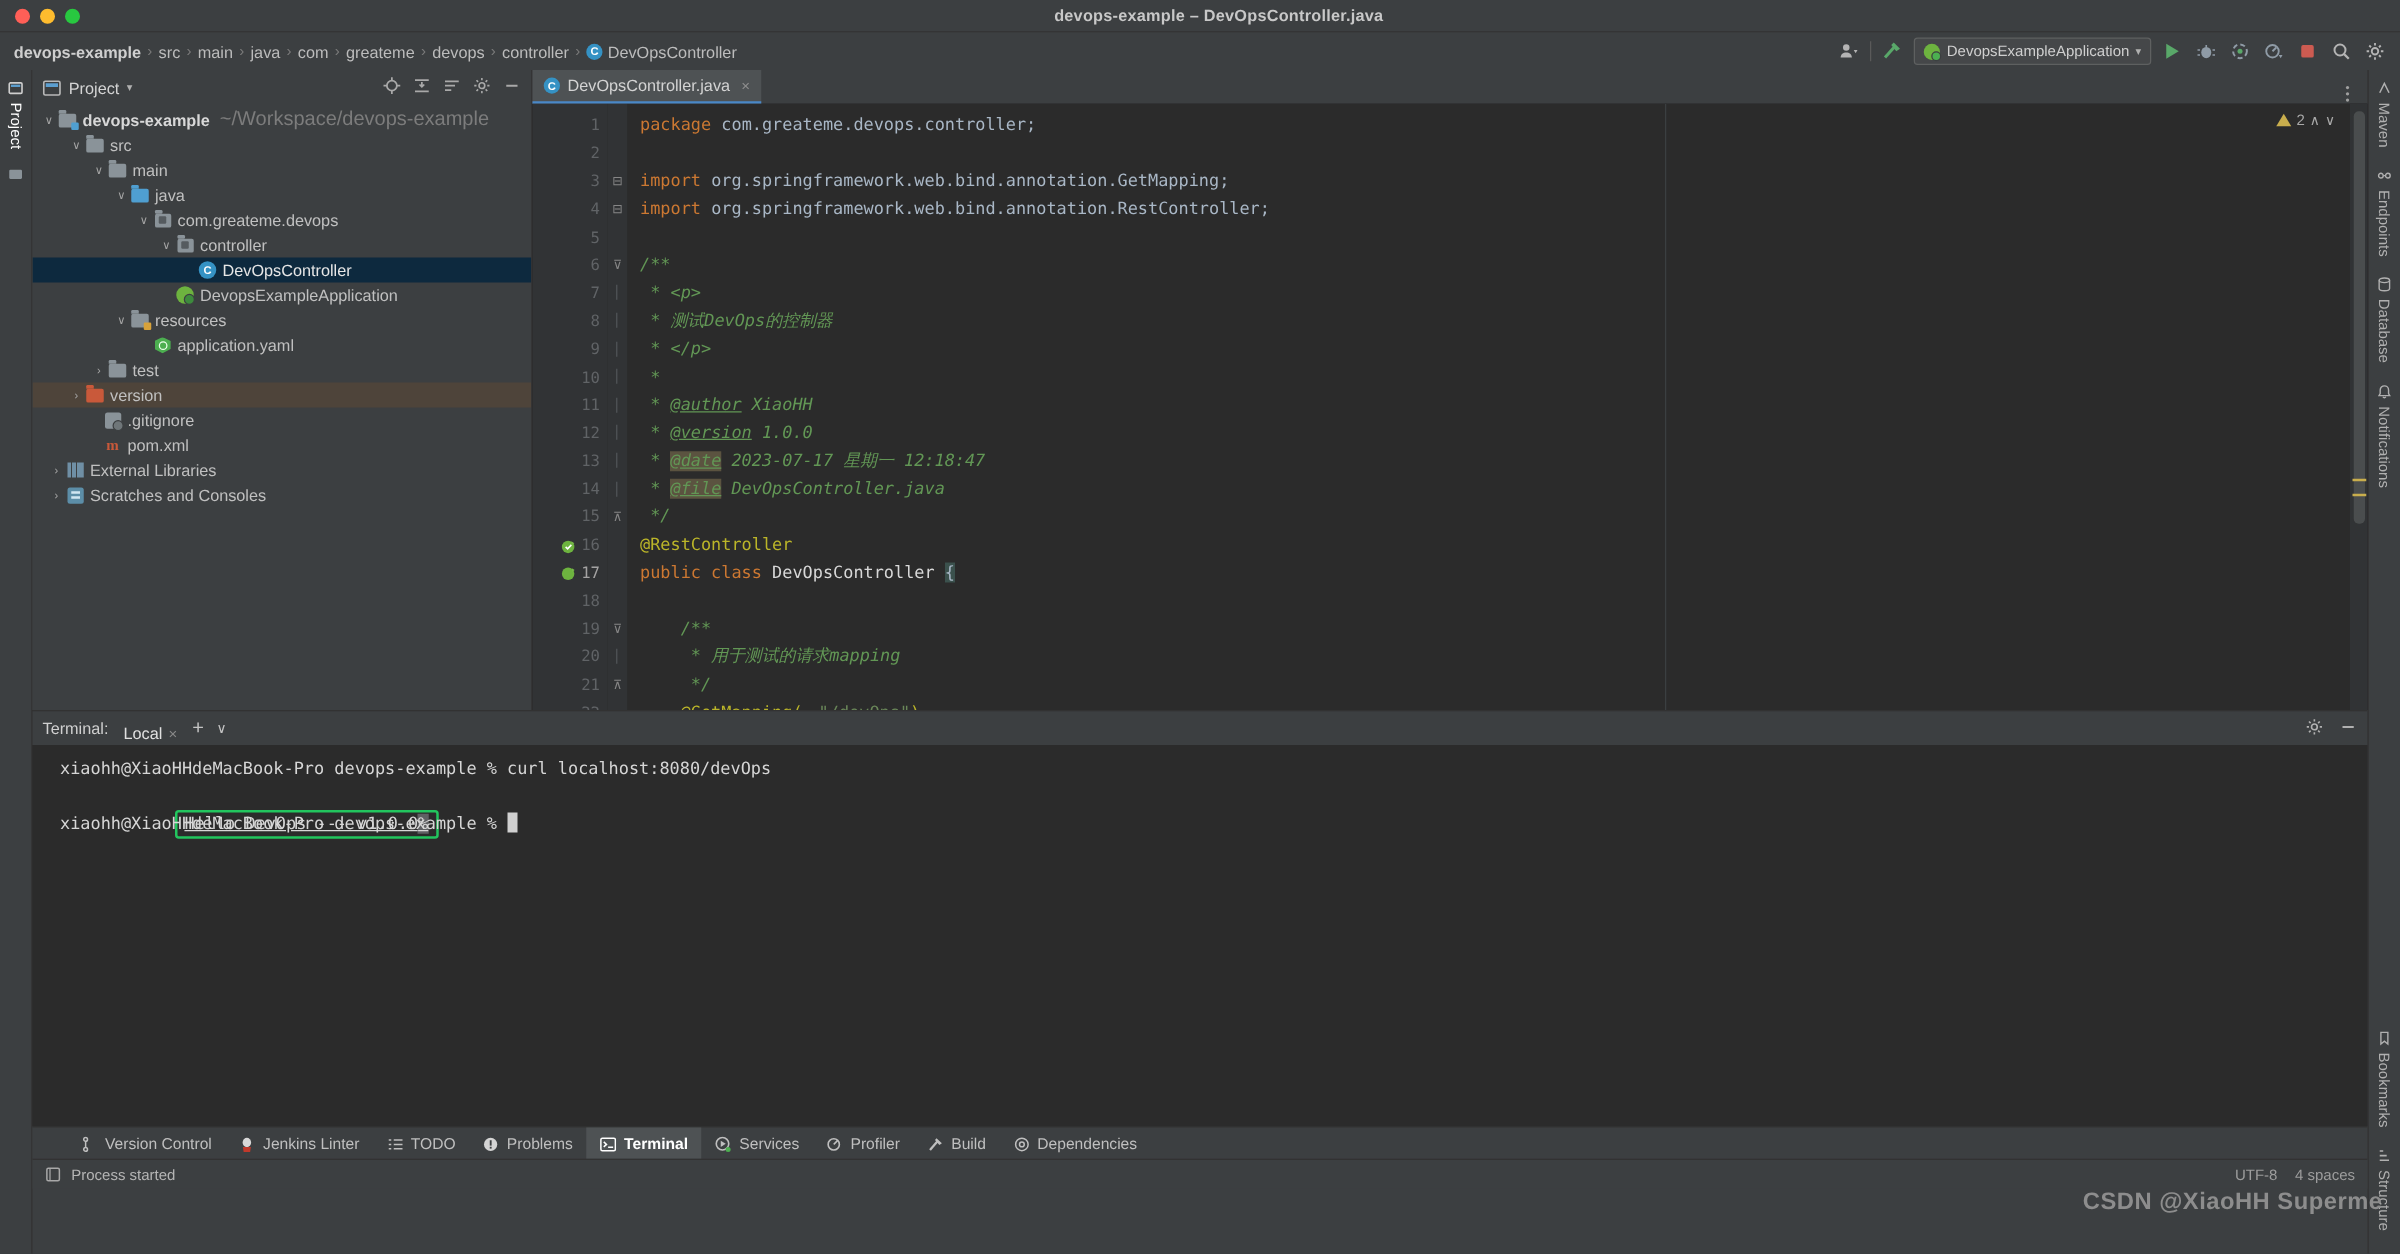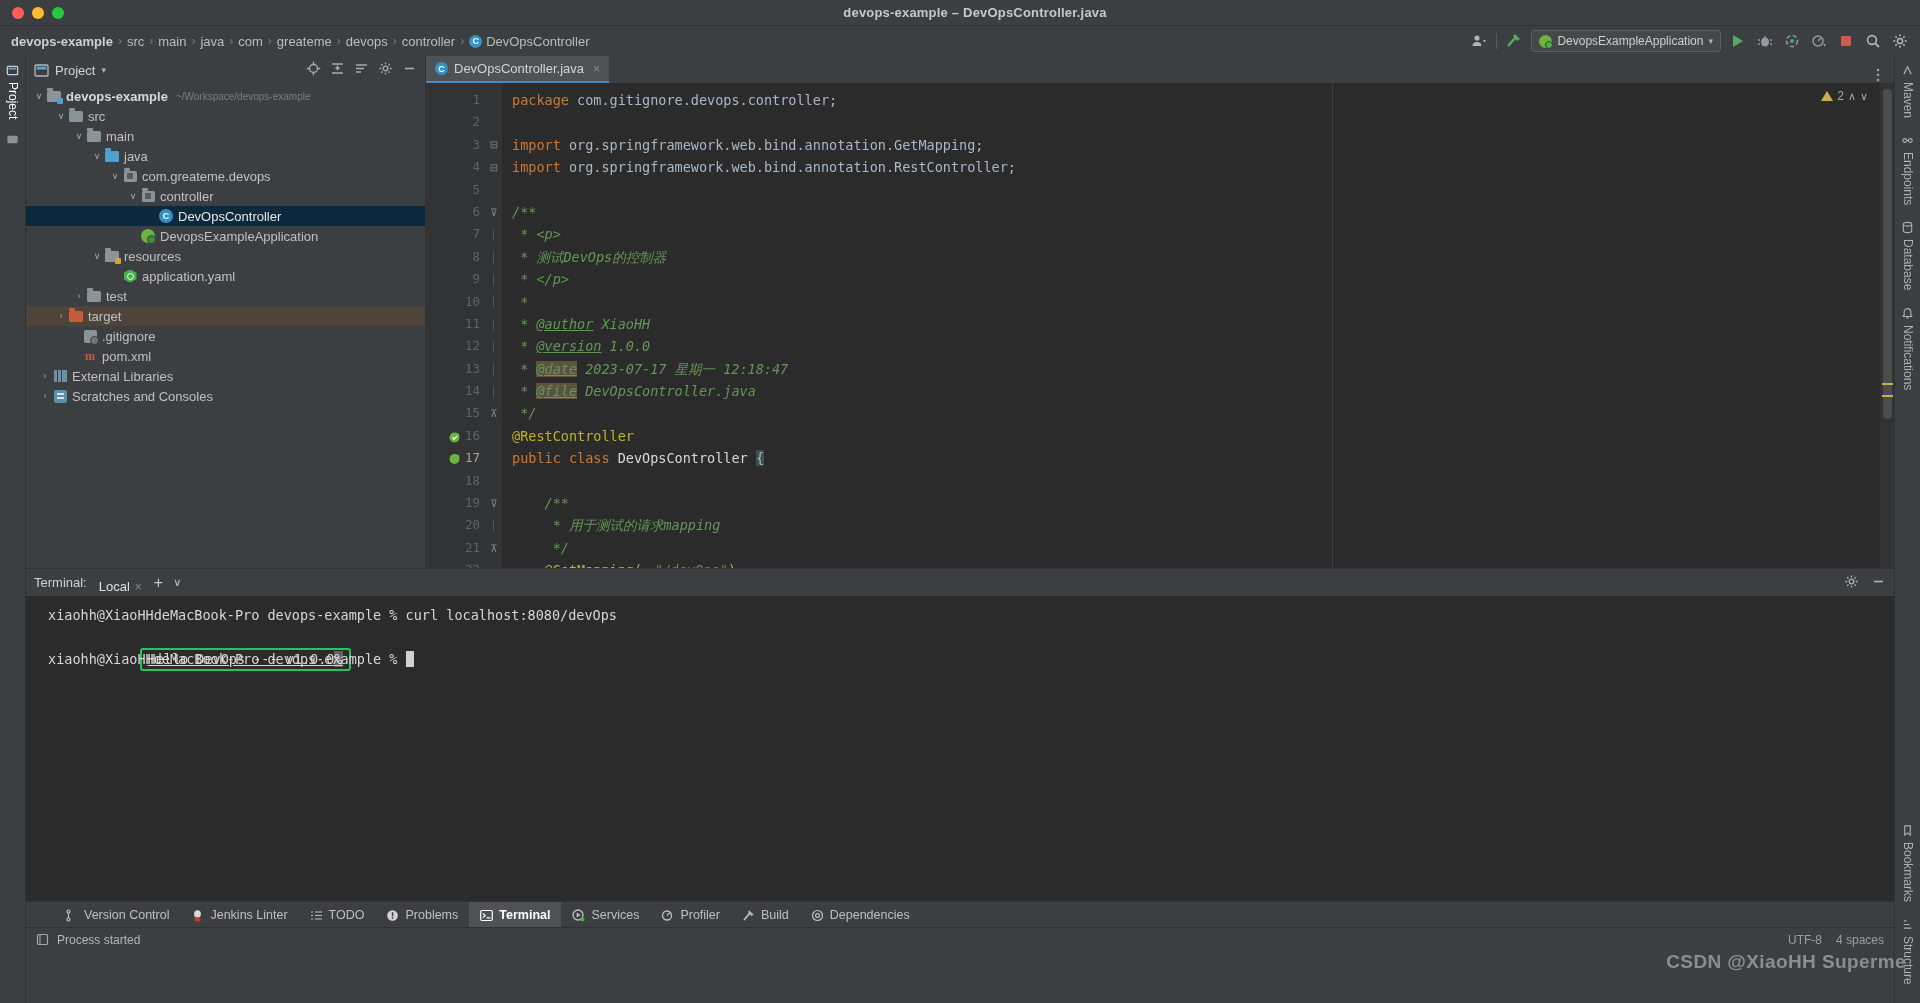--- a/index.html
+++ b/index.html
@@ -81,21 +81,21 @@
   .tree{ flex:1 1 auto; overflow:hidden; padding-top:2px; font-size:13px; }
   .tnode{ height:20px; display:flex; align-items:center; white-space:nowrap; padding-right:6px; cursor:default; }
   .tnode.selected{ background:#0d293e; }
   .tnode.highlight{ background:#4e443a; }
   .chev{ width:14px; display:inline-flex; align-items:center; justify-content:center; color:#a6a6a6; font-size:9px; flex:0 0 14px; }
   .chev.empty{ visibility:hidden; }
   .nico{ width:16px; height:16px; margin-right:4px; flex:0 0 16px; display:inline-flex; align-items:center; justify-content:center; }
   .nlabel{ color:#c0c0c0; }
   .nlabel.bold{ font-weight:bold; color:#d8d8d8; }
   .nlabel.white{ color:#e6e6e6; }
-  .npath{ color:#7c7c7c; margin-left:8px; font-size:10px; }
+  .npath{ color:#7c7c7c; margin-left:8px; font-size:16px; }
 
   
   .folder{ width:14px;height:11px;border-radius:1.5px;position:relative;background:#8a9399; }
   .folder:before{content:"";position:absolute;top:-3px;left:0;width:6px;height:3px;border-radius:1px 1px 0 0;background:#8a9399;}
   .folder.blue{ background:#4f9fd1;} .folder.blue:before{background:#4f9fd1;}
   .folder.orange{ background:#c9593a;} .folder.orange:before{background:#c9593a;}
   .folder.src:after{content:"";position:absolute;right:-2px;bottom:-2px;width:6px;height:6px;background:#4f9fd1;border-radius:1px;}
   .folder.res:after{content:"";position:absolute;right:-2px;bottom:-2px;width:6px;height:6px;background:#d8a23a;border-radius:1px;}
   .pkg{ width:13px;height:11px;border-radius:1.5px;background:#8a9399;position:relative;}
   .pkg:before{content:"";position:absolute;top:-3px;left:0;width:6px;height:3px;border-radius:1px;background:#8a9399;}
@@ -450,21 +450,21 @@
                   <span class="folder"></span>
                 </span>
               <span class="nlabel">test</span>
             </div>
 
             <div class="tnode highlight" style="padding-left:28px;">
               <span class="chev">›</span>
               <span class="nico">
                   <span class="folder orange"></span>
                 </span>
-              <span class="nlabel">target</span>
+              <span class="nlabel">version</span>
             </div>
 
             <div class="tnode" style="padding-left:42px;">
               <span class="chev empty"></span>
               <span class="nico">
                   <span class="git-ico"></span>
                 </span>
               <span class="nlabel">.gitignore</span>
             </div>
 
@@ -577,21 +577,21 @@
               <div class="fmark">⊽</div>
               <div class="fmark" style="color:#5c6164">│</div>
               <div class="fmark">⊼</div>
               <div class="fmark"></div>
 
             </div>
 
             <div class="code">
               <div class="right-margin"></div>
 
-              <div class="cline"><span class="kw">package</span> <span class="idn">com.gitignore.devops.controller;</span></div>
+              <div class="cline"><span class="kw">package</span> <span class="idn">com.greateme.devops.controller;</span></div>
               <div class="cline"></div>
               <div class="cline"><span class="kw">import</span> <span class="idn">org.springframework.web.bind.annotation.</span><span style="color:#a9b7c6">GetMapping</span><span class="idn">;</span></div>
               <div class="cline"><span class="kw">import</span> <span class="idn">org.springframework.web.bind.annotation.</span><span style="color:#a9b7c6">RestController</span><span class="idn">;</span></div>
               <div class="cline"></div>
               <div class="cline cmt">/**</div>
               <div class="cline cmt"> * &lt;p&gt;</div>
               <div class="cline cmt"> * 测试DevOps的控制器</div>
               <div class="cline cmt"> * &lt;/p&gt;</div>
               <div class="cline cmt"> *</div>
               <div class="cline cmt"> * <span class="jd-tag">@author</span> XiaoHH</div>

